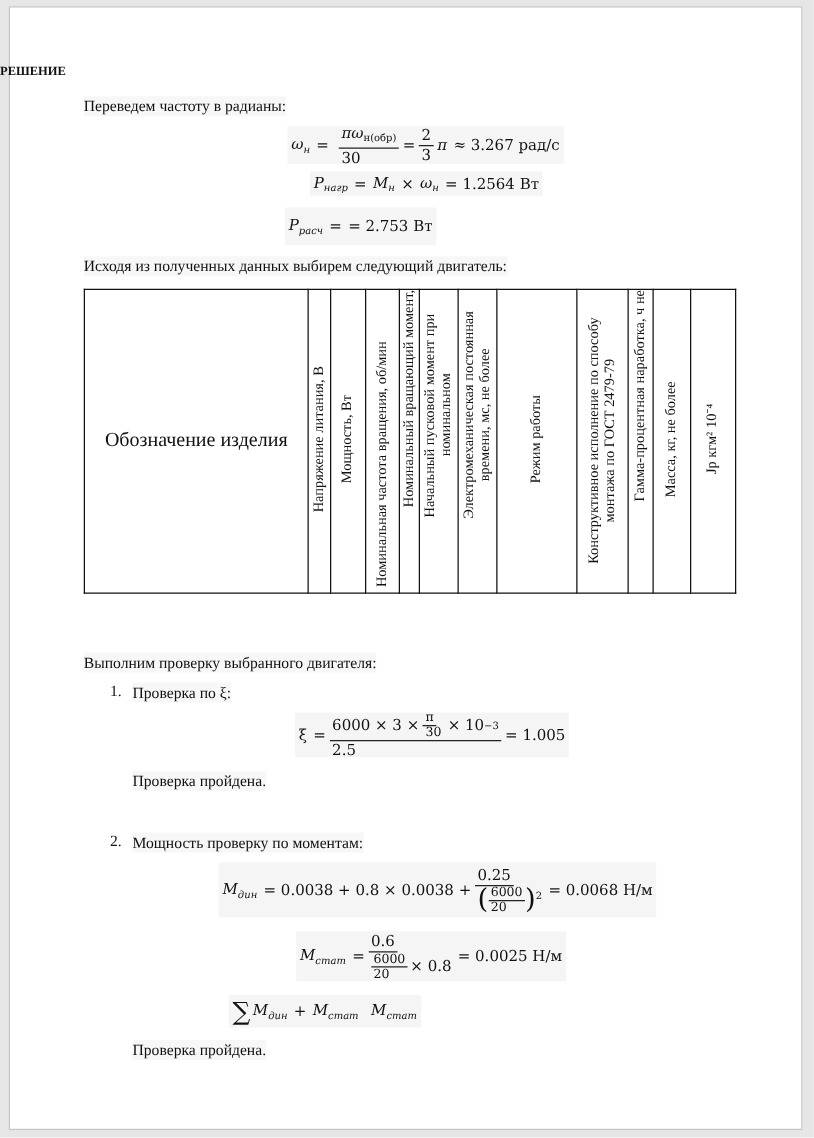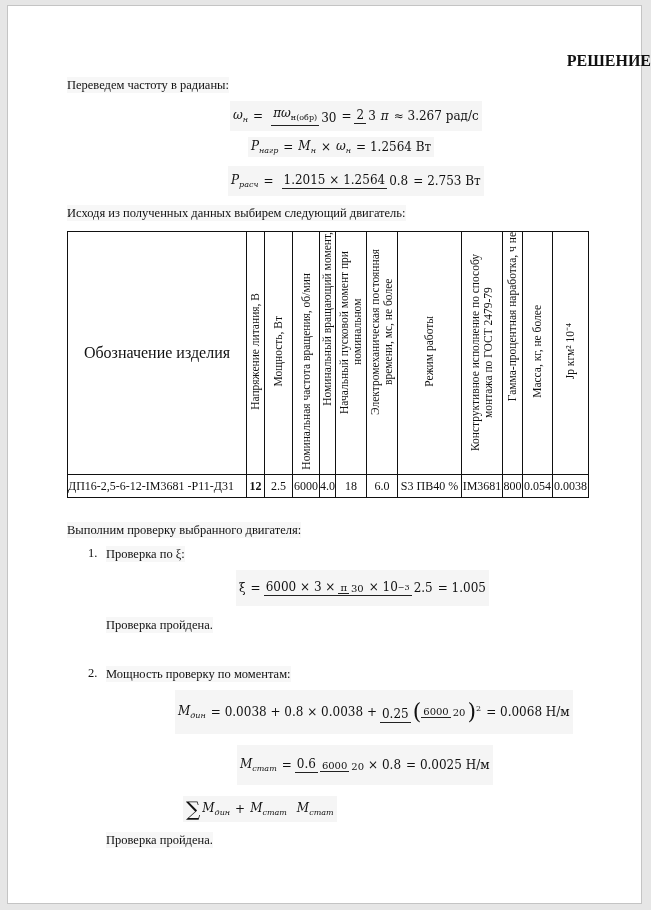--- a/index.html
+++ b/index.html
@@ -6,28 +6,28 @@
     body {
       width: 651px; height: 910px; background: #e6e6e6;
       position: relative; overflow: hidden;
       font-family: "Liberation Serif", serif; color: #111;
     }
     .page {
       position: absolute; left: 7px; top: 5px; width: 635px; height: 899px;
       background: #fff; border: 1px solid #c4c4c4; box-sizing: border-box;
     }
     .abs { position: absolute; }
-    .title { left: 0; width: 651px; top: 52px; text-align: right; font-weight: bold; font-size: 16px; }
+    .title { left: 0; width: 651px; top: 52px; text-align: left; font-weight: bold; font-size: 10px; }
     .para { font-size: 12.5px; white-space: nowrap; background: #f7f7f7; line-height: 16px; }
     .formula {
       position: absolute; background: #f5f5f5;
       font-family: "DejaVu Serif", serif; font-size: 12px;
       display: flex; align-items: center; white-space: nowrap; padding: 0 3px;
     }
-    .frac { display: inline-flex; flex-direction: row; align-items: flex-end; margin: 0 3px; vertical-align: middle; }
+    .frac { display: inline-flex; flex-direction: column; align-items: flex-start; margin: 0 3px; vertical-align: middle; }
     .frac .num { padding: 0 2px; border-bottom: 1px solid #222; line-height: 15px; }
     .frac .den { padding: 0 2px; line-height: 15px; }
     .frac.small { font-size: 10px; }
     .frac.small .num, .frac.small .den { line-height: 11px; }
     .it { font-style: italic; }
     sub { font-size: 8px; vertical-align: -3px; }
     sup { font-size: 8px; }
     .sp { display: inline-block; width: 5px; }
 
     table.spec {
@@ -77,58 +77,40 @@
   <span class="it"><span>M</span><sub>н</sub></span>
   <span class="sp"></span><span>×</span><span class="sp"></span>
   <span class="it"><span>ω</span><sub>н</sub></span>
   <span class="sp"></span>
   <span>= 1.2564 Вт</span>
 </div>
 
 <div class="formula" style="left:228px; top:166px; height:30px;">
   <span class="it"><span>P</span><sub>расч</sub></span>
   <span class="sp"></span>=<span class="sp"></span>
-  <span class="frac">
-    <span class="num">1.2015 × 1.2564</span>
-    <span class="den">0.8</span>
-  </span>
   <span>= 2.753 Вт</span>
 </div>
 
 <div class="abs para" style="left:67px; top:205px;">Исходя из полученных данных выбирем следующий двигатель:</div>
 
 <table class="spec">
   <tbody>
       <tr class="hdr-row">
     <td style="width:178px;"><span style="font-size:16px;">Обозначение изделия</span></td>
     <td style="width:17px;"><span class="vert">Напряжение литания, В</span></td>
     <td style="width:27px;"><span class="vert">Мощность, Вт</span></td>
     <td style="width:26px; vertical-align:bottom;"><span class="vert">Номинальная частота вращения, об/мин</span></td>
     <td style="width:15px; vertical-align:top;"><span class="vert" style="max-height:200px;">Номинальный вращающий момент,</span></td>
     <td style="width:30px; vertical-align:top;"><span class="vert" style="max-height:200px;">Начальный пусковой момент при номинальном</span></td>
     <td style="width:30px; vertical-align:top;"><span class="vert" style="max-height:200px;">Электромеханическая постоянная времени, мс, не более</span></td>
     <td style="width:63px;"><span class="vert">Режим работы</span></td>
     <td style="width:40px; vertical-align:bottom;"><span class="vert" style="max-height:235px;">Конструктивное исполнение по способу монтажа по ГОСТ 2479-79</span></td>
     <td style="width:19px; vertical-align:top;"><span class="vert" style="max-height:200px;">Гамма-процентная наработка, ч не</span></td>
     <td style="width:29px;"><span class="vert">Масса, кг, не более</span></td>
     <td style="width:35px;"><span class="vert">Jр кгм² 10⁻⁴</span></td>
-  </tr>
-  <tr class="data-row">
-    <td style="text-align:left;">ДП16-2,5-6-12-IM3681 -Р11-Д31</td>
-    <td style="font-weight:bold;">12</td>
-    <td>2.5</td>
-    <td>6000</td>
-    <td>4.0</td>
-    <td>18</td>
-    <td>6.0</td>
-    <td>S3 ПВ40 %</td>
-    <td>IM3681</td>
-    <td>800</td>
-    <td>0.054</td>
-    <td>0.0038</td>
   </tr>
 </tbody>
   </table>
 
 <div class="abs para" style="left:67px; top:522px;">Выполним проверку выбранного двигателя:</div>
 
 <div class="abs list-num" style="left:88px; top:546px;">1.</div>
 <div class="abs para" style="left:106px; top:546px;">Проверка по ξ:</div>
 
 <div class="formula" style="left:236px; top:570px; height:36px;">

